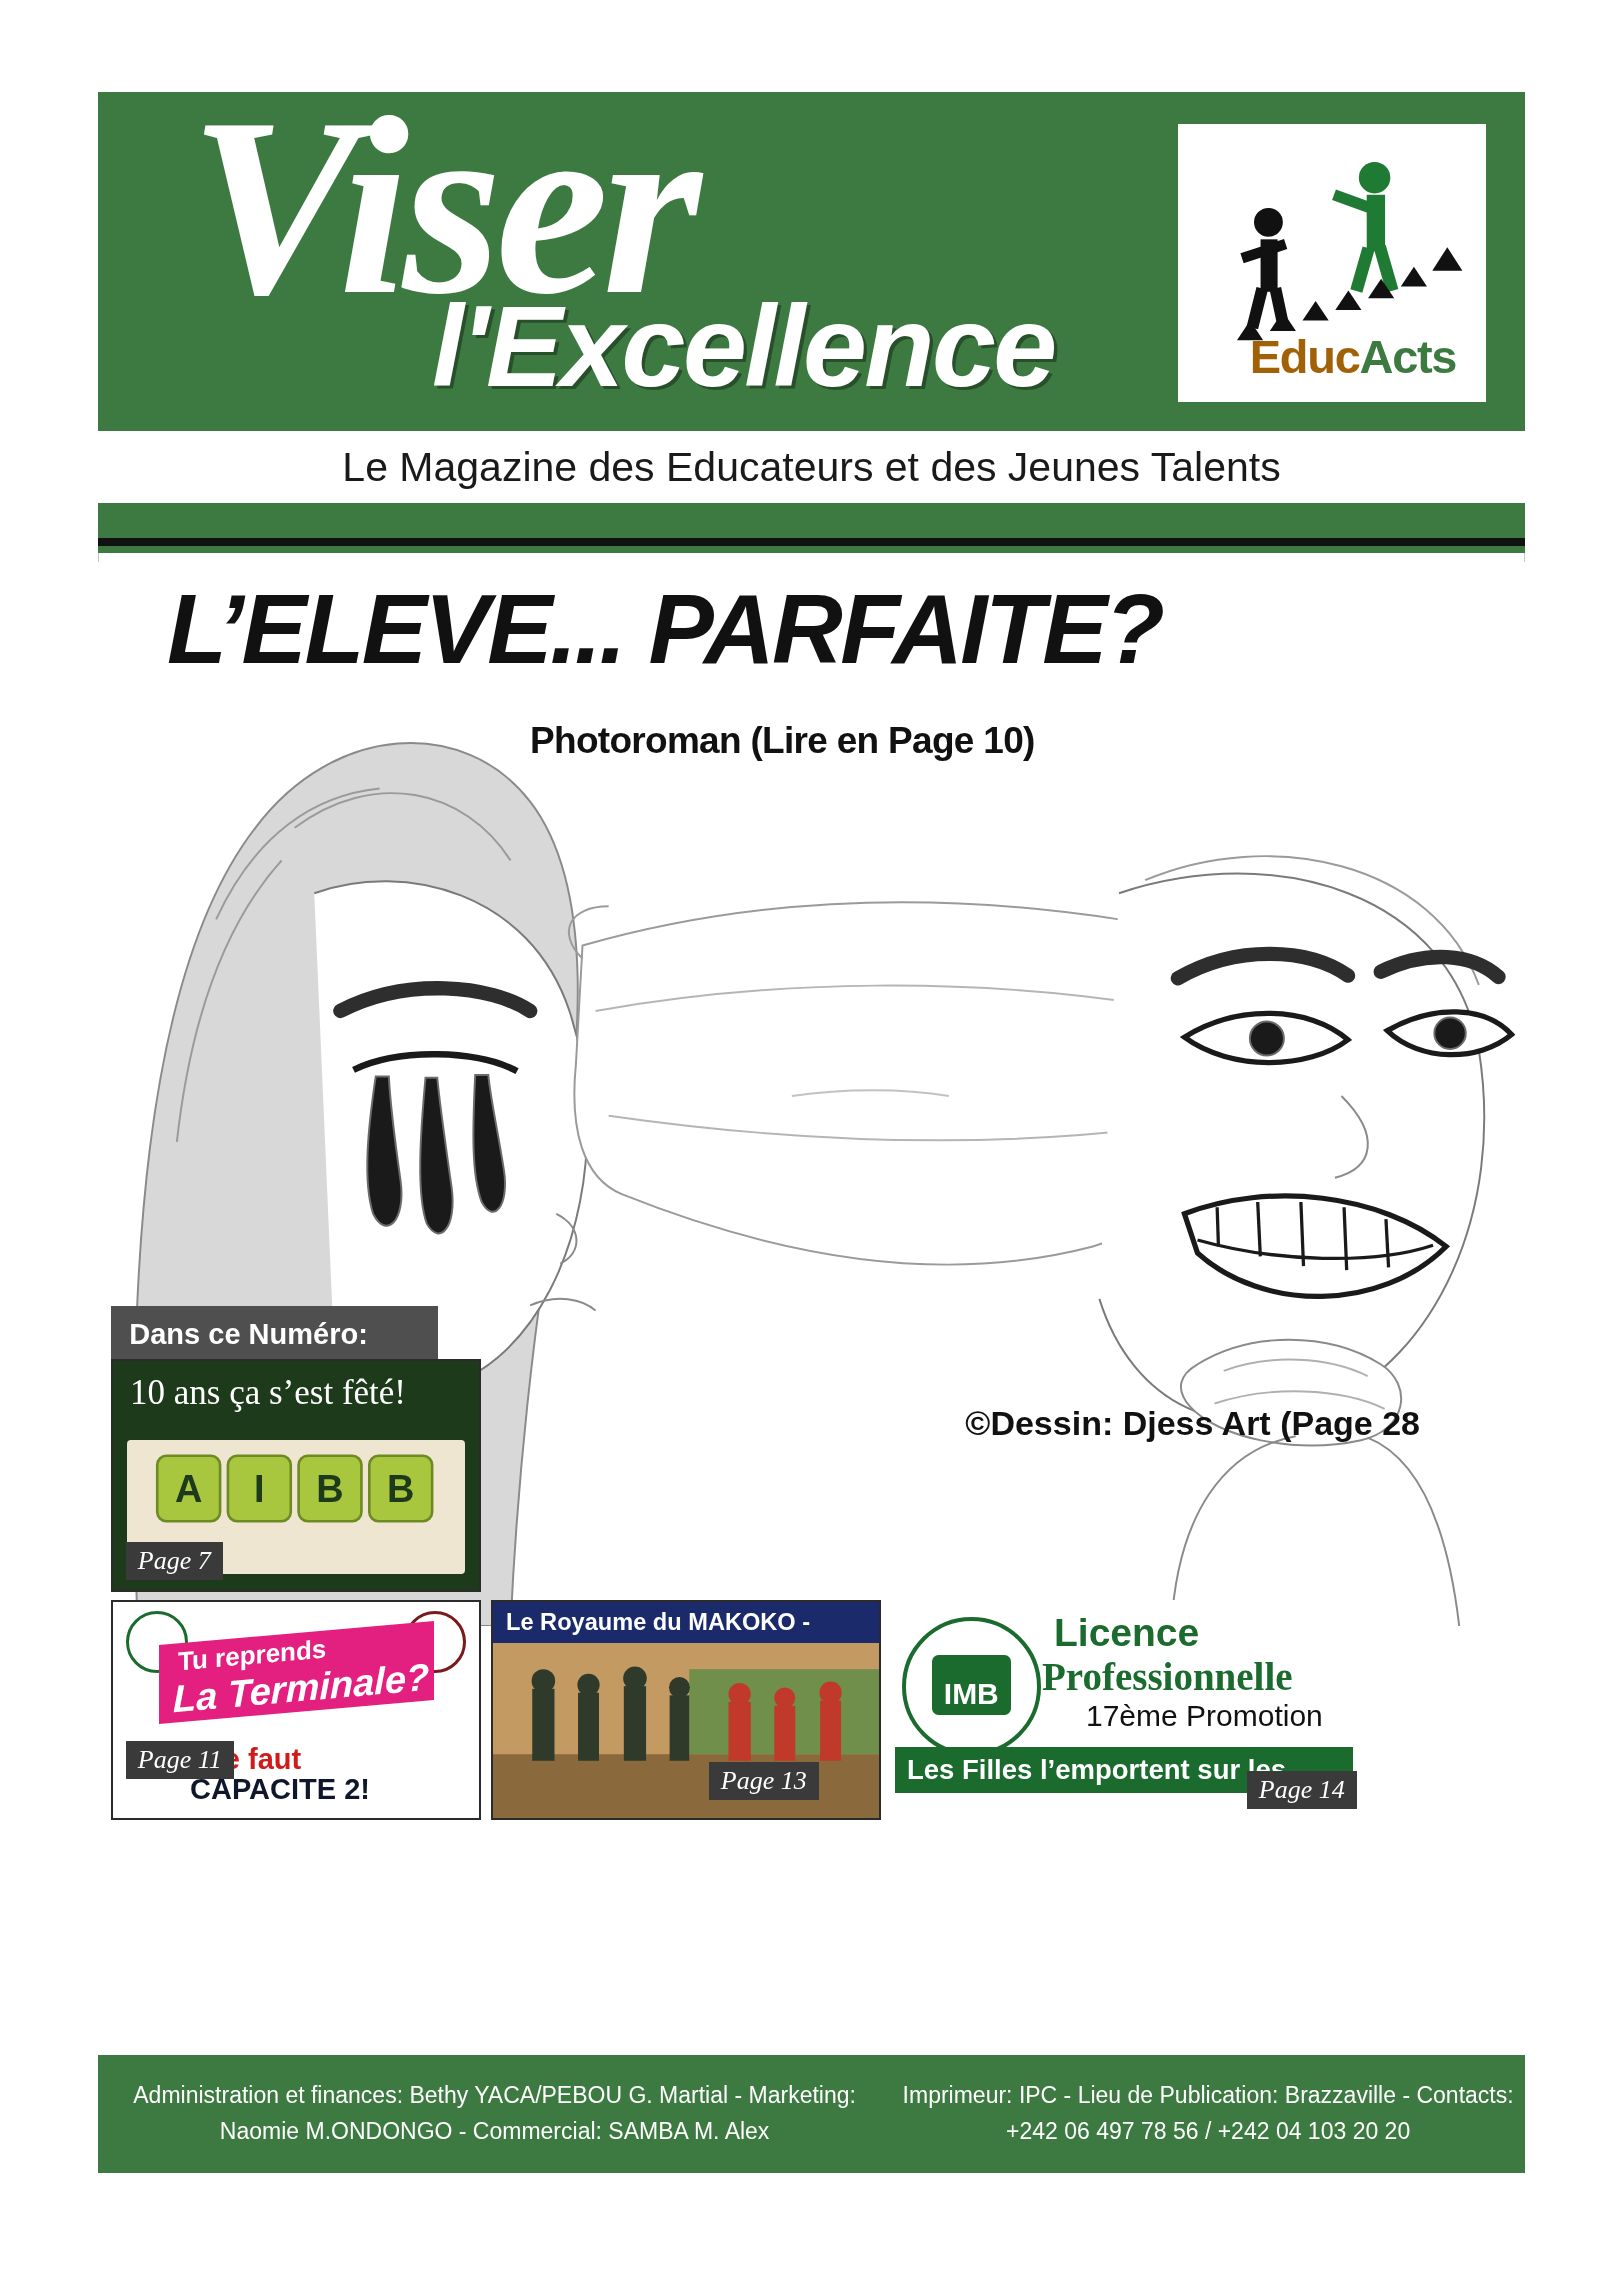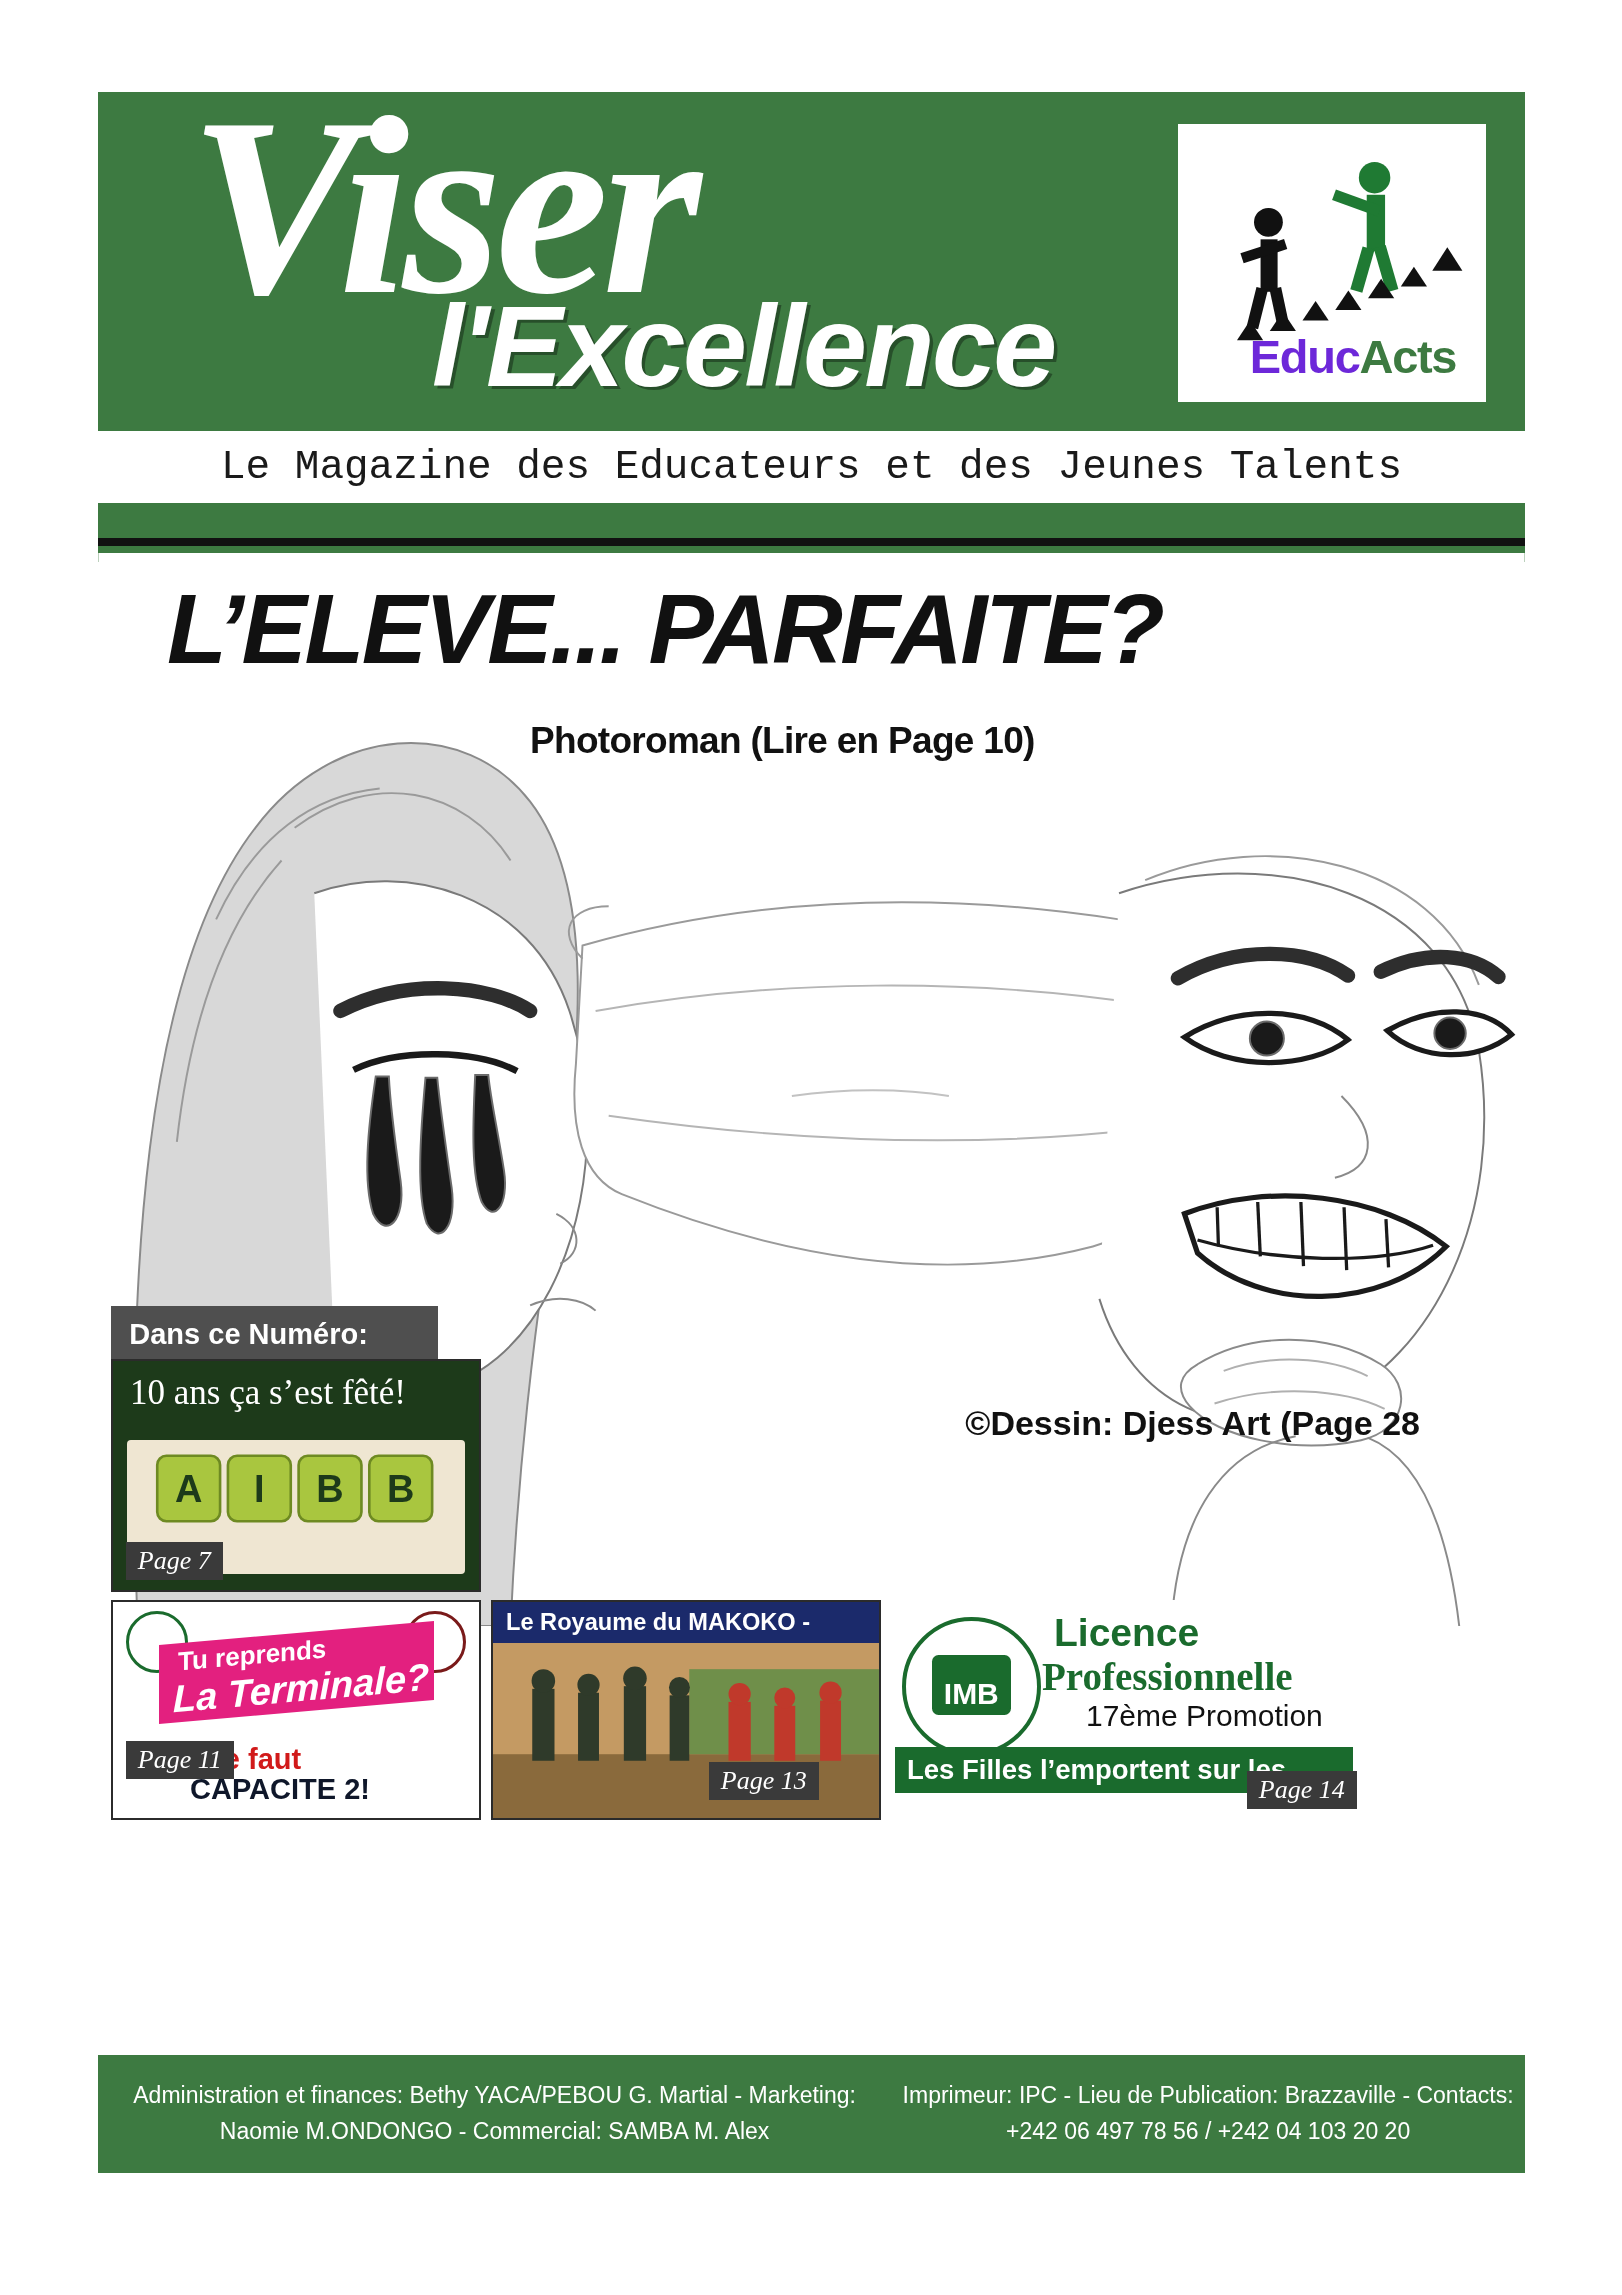--- a/index.html
+++ b/index.html
@@ -8,24 +8,24 @@
   
   .page{position:absolute;inset:0;}
   .masthead{position:absolute;left:98px;top:92px;width:1427px;height:470px;background:#3d7a41;}
   .masthead-inner{position:absolute;inset:0;}
   .logo-wordmark{position:absolute;left:26px;top:6.5px;width:1021px;height:327px;}
   .w-viser{position:absolute;left:65px;top:-19.6px;font-family:"Liberation Serif",serif;font-style:italic;font-weight:700;font-size:255px;color:#ffffff;letter-spacing:-6.5px;line-height:1;}
   .w-lex{position:absolute;left:308px;top:190px;font-family:"Liberation Sans",sans-serif;font-style:italic;font-weight:700;font-size:115px;color:#ffffff;letter-spacing:-2.6px;line-height:1;text-shadow:3.3px 3.3px 0 rgba(0,0,0,.35);}
   .logo-box{position:absolute;right:36px;top:29.4px;width:308px;height:278px;background:#ffffff;border:3.9px solid #3d7a41;}
   .logo-art{position:absolute;inset:0;}
   .educacts{position:absolute;left:0;right:0;bottom:18.3px;text-align:center;font-weight:700;font-size:47px;letter-spacing:-1.3px;}
-  .educacts .dark{color:#6d28d9;margin-left:42px;}
+  .educacts .dark{color:#a16207;margin-left:42px;}
   .educacts .grn{color:#3d7a41;margin-top:28px;}
   .tagline-band{position:absolute;left:0;right:0;bottom:59px;height:72px;background:#ffffff;display:flex;align-items:center;justify-content:center;}
-  .tagline{font-family:Liberation Mono, monospace;font-size:41px;color:#1a1a1a;}
+  .tagline{font-family:Liberation Sans, sans-serif;font-size:41px;color:#1a1a1a;}
   .under-rule{position:absolute;left:98px;top:538px;width:1427px;height:7.9px;background:#111;}
 
   
   .cover{position:absolute;left:98px;top:553px;width:1427px;height:1479px;}
   .headline{position:absolute;left:69px;top:19.6px;font-family:"Liberation Sans",sans-serif;font-weight:700;font-style:italic;font-size:98px;color:#111;letter-spacing:-2.6px;z-index:6;}
   .subhead{position:absolute;left:432px;top:167px;font-weight:700;font-size:37px;color:#111;letter-spacing:-0.7px;z-index:6;}
   .credit{position:absolute;right:105px;top:851px;font-weight:700;font-size:34px;color:#111;z-index:6;}
 
   
   .art{position:absolute;left:0;top:0;width:1427px;height:1073px;}

